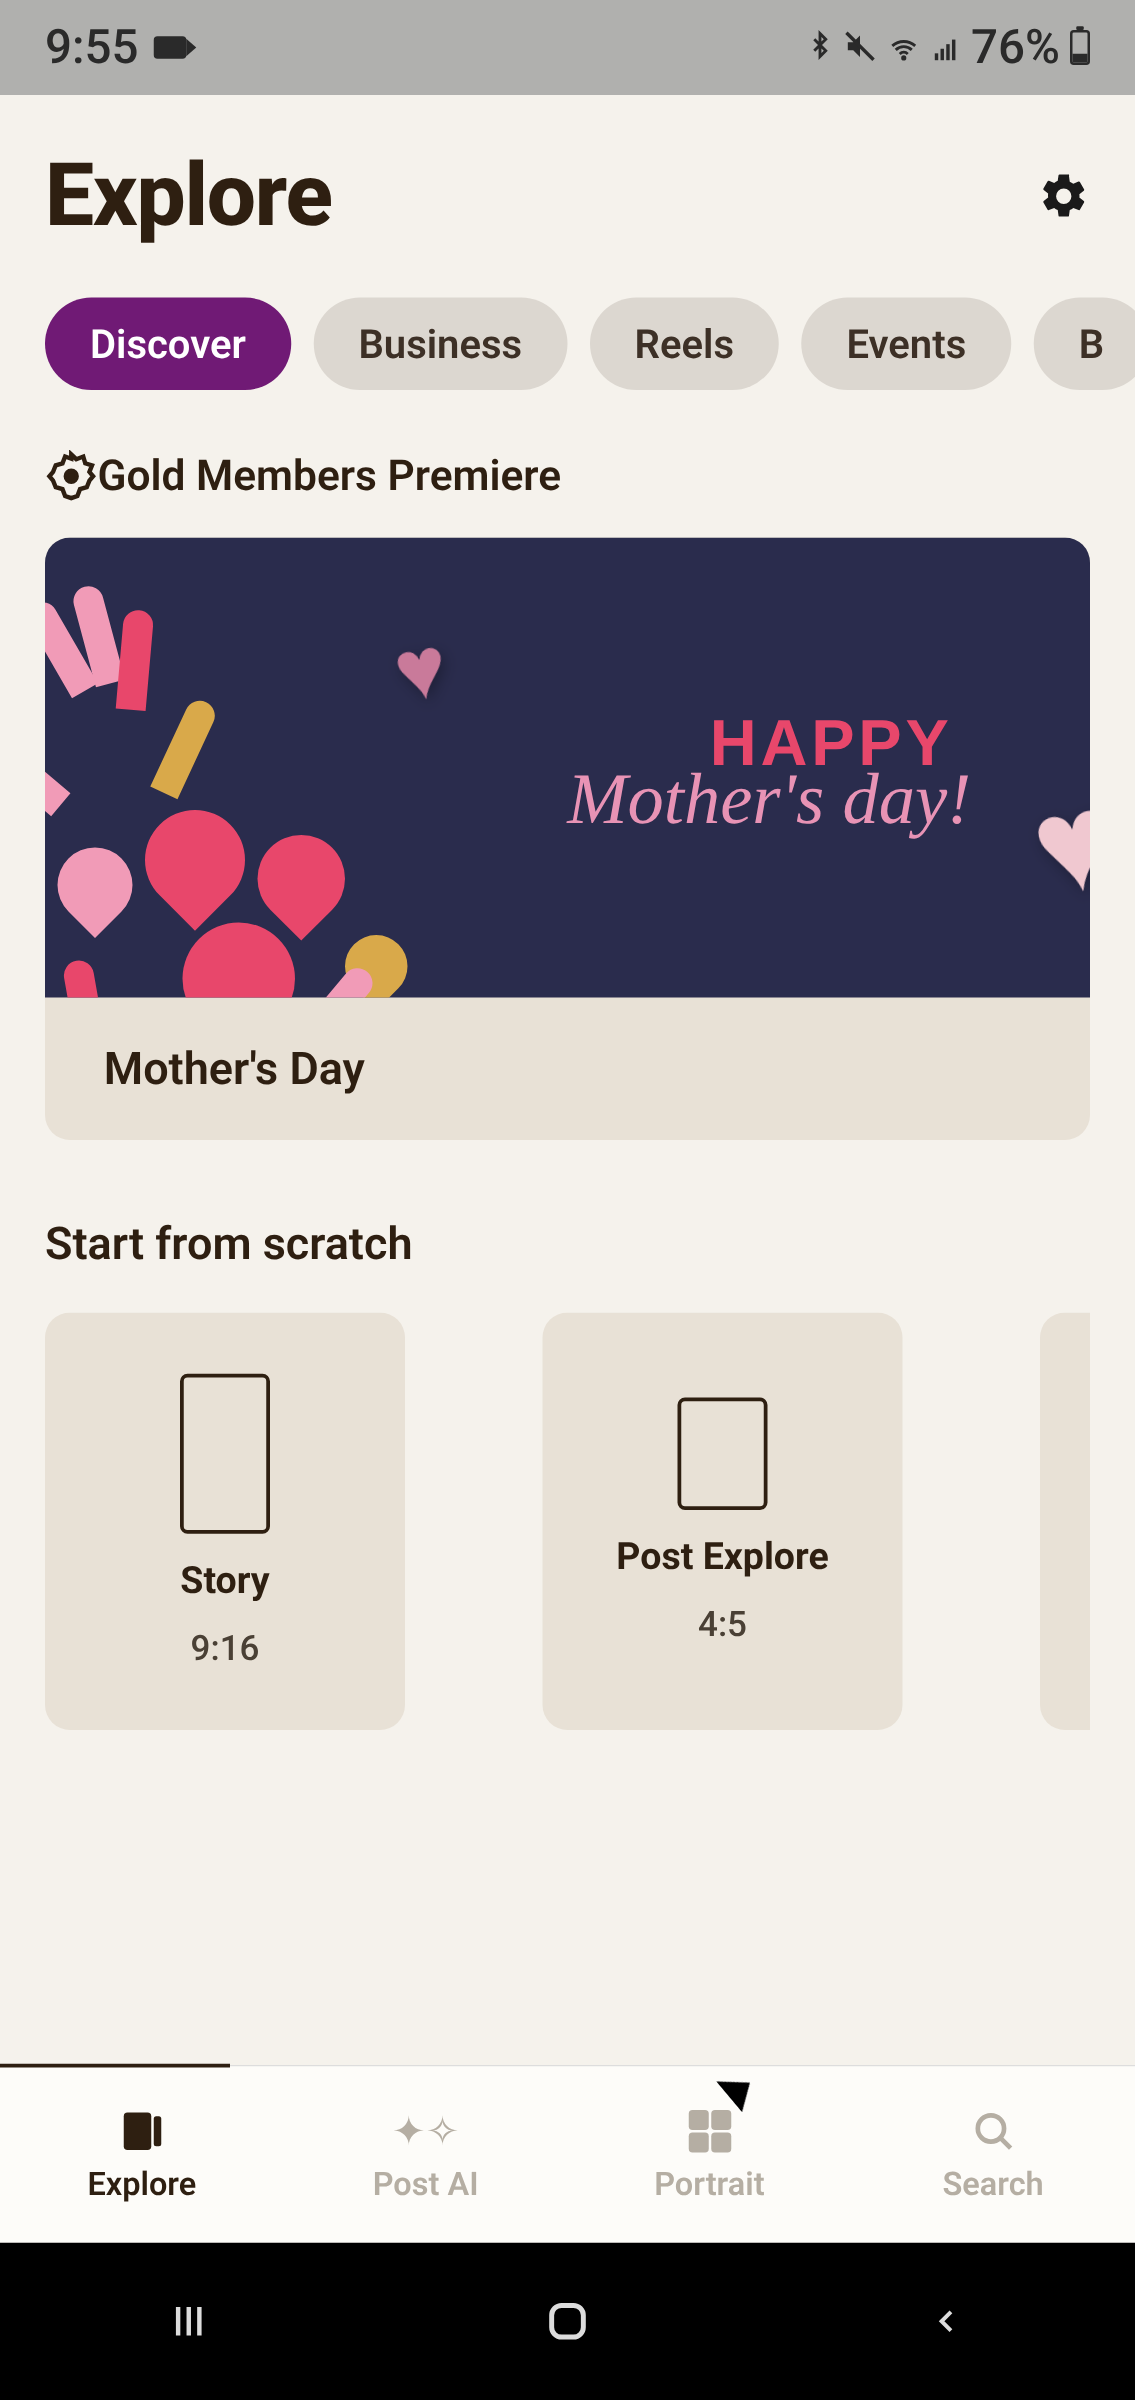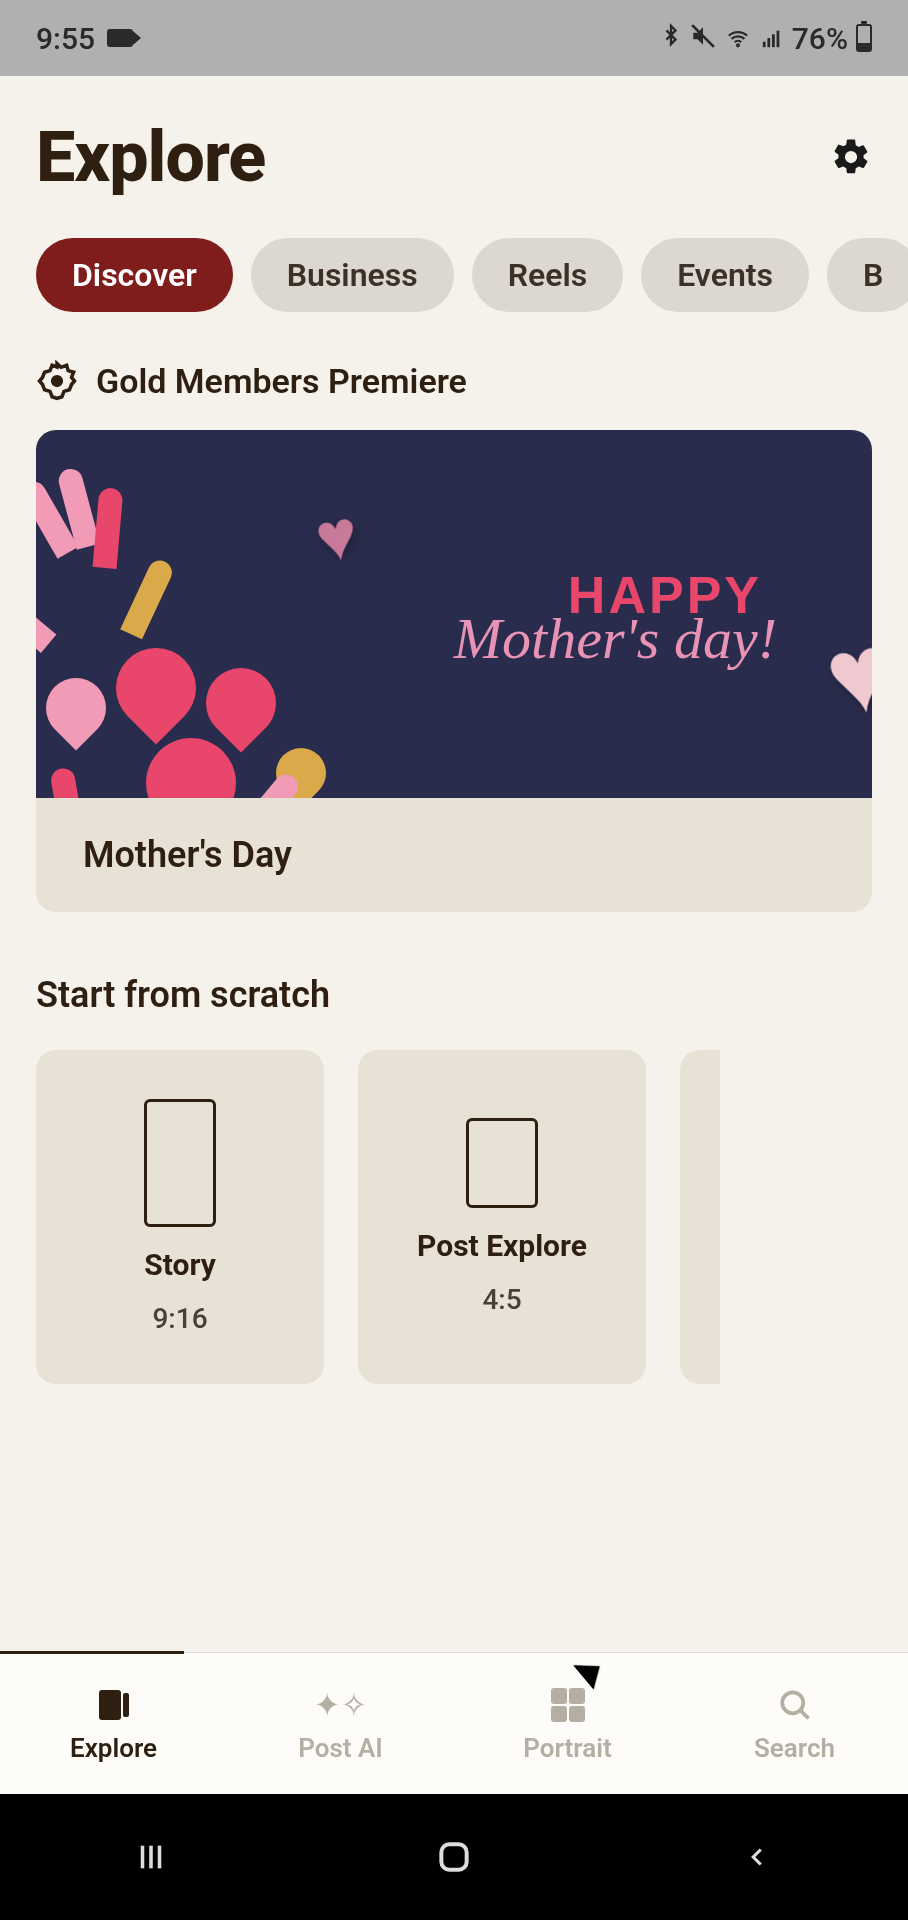--- a/index.html
+++ b/index.html
@@ -1,60 +1,60 @@
 <!DOCTYPE html>
 <html><head>
 <meta charset="utf-8">
 <style>
   * { box-sizing: border-box; margin: 0; padding: 0; }
   html, body { width: 908px; height: 1920px; overflow: hidden; font-family: -apple-system, BlinkMacSystemFont, "Segoe UI", Roboto, sans-serif; }
   body { display: flex; flex-direction: column; background: #f5f2ec; }
 
   
-  .status-bar { height: 76px; background: #b0b0ae; display: flex; align-items: center; justify-content: space-between; padding: 0 36px; color: #2a2a2a; font-size: 30px; font-weight: 500; }
+  .status-bar { height: 76px; background: #b0b0ae; display: flex; align-items: center; justify-content: space-between; padding: 0 36px; color: #2a2a2a; font-size: 38px; font-weight: 500; }
   .status-left { display: flex; align-items: center; gap: 12px; }
   .status-right { display: flex; align-items: center; gap: 8px; }
   .video-icon { width: 26px; height: 18px; background: #2a2a2a; border-radius: 3px; position: relative; }
   .video-icon::after { content: ""; position: absolute; right: -8px; top: 2px; width: 0; height: 0; border-left: 8px solid #2a2a2a; border-top: 7px solid transparent; border-bottom: 7px solid transparent; }
   .battery-icon { width: 16px; height: 28px; border: 2px solid #2a2a2a; border-radius: 3px; position: relative; display: flex; align-items: flex-end; }
   .battery-icon::before { content: ""; position: absolute; top: -5px; left: 3px; width: 6px; height: 3px; background: #2a2a2a; border-radius: 1px; }
   .battery-fill { width: 100%; height: 29%; background: #2a2a2a; }
 
   
   .content { flex: 1; background: #f5f2ec; overflow: hidden; position: relative; }
 
   
   .header { display: flex; align-items: center; justify-content: space-between; padding: 40px 36px 20px; }
   .page-title { font-size: 70px; font-weight: 800; color: #2e1f11; letter-spacing: -1px; }
   .gear { width: 42px; height: 42px; color: #1a1a1a; }
 
   
   .tabs { display: flex; gap: 18px; padding: 20px 36px 30px; overflow-x: hidden; white-space: nowrap; }
   .tab { padding: 18px 36px; border-radius: 40px; font-size: 32px; font-weight: 600; color: #3d3026; background: #dcd7d0; flex-shrink: 0; }
-  .tab.active { background: #7f1d1d; color: #fff; }
-
-  
-  .premiere-row { display: flex; align-items: center; gap: 18px; padding: 18px 36px 28px; }
+  .tab.active { background: #701a75; color: #fff; }
+
+  
+  .premiere-row { display: flex; align-items: center; padding: 18px 36px 28px; }
   .badge-icon { width: 42px; height: 42px; color: #2e1f11; }
   .premiere-text { font-size: 34px; font-weight: 600; color: #2e1f11; }
 
   
   .featured-card { margin: 0 36px 56px; border-radius: 20px; overflow: hidden; background: #e8e1d6; }
   .featured-image { height: 368px; background: #2a2c4d; position: relative; overflow: hidden; }
   .flowers-cluster { position: absolute; bottom: -40px; left: -40px; width: 420px; height: 380px; }
   .flower { position: absolute; border-radius: 50% 50% 0 50%; transform: rotate(45deg); }
   .leaf { position: absolute; width: 24px; height: 80px; border-radius: 12px 12px 0 0; }
   .heart { position: absolute; font-size: 70px; transform: rotate(-10deg); filter: drop-shadow(2px 4px 6px rgba(0,0,0,0.3)); }
   .happy-text { position: absolute; top: 135px; right: 110px; font-size: 52px; font-weight: 800; color: #e8476b; letter-spacing: 3px; font-family: Arial, sans-serif; }
   .mothers-text { position: absolute; top: 175px; right: 95px; font-size: 58px; font-style: italic; font-weight: 400; color: #e893b5; font-family: "Brush Script MT", cursive; }
   .featured-label { padding: 36px 47px; font-size: 36px; font-weight: 600; color: #2e1f11; }
 
   
   .section-title { padding: 6px 36px 34px; font-size: 36px; font-weight: 600; color: #2e1f11; }
-  .scratch-row { display: flex; gap: 34px; padding: 0 36px; overflow: hidden; }
+  .scratch-row { display: flex; gap: 34px; padding: 0 36px; overflow: hidden; justify-content: space-between; }
   .scratch-card { width: 288px; height: 334px; background: #e8e1d6; border-radius: 20px; display: flex; flex-direction: column; align-items: center; justify-content: center; gap: 20px; flex-shrink: 0; }
   .scratch-rect { border: 3px solid #2e1f11; border-radius: 6px; }
   .scratch-rect.r-916 { width: 72px; height: 128px; }
   .scratch-rect.r-45 { width: 72px; height: 90px; }
   .scratch-name { font-size: 30px; font-weight: 700; color: #2e1f11; }
   .scratch-ratio { font-size: 28px; font-weight: 500; color: #4a4035; }
 
   
   .bottom-nav { height: 142px; background: #fdfcf9; display: flex; border-top: 1px solid #ddd; position: relative; }
   .bottom-nav::before { content: ""; position: absolute; top: -2px; left: 0; width: 184px; height: 3px; background: #2e1f11; }

